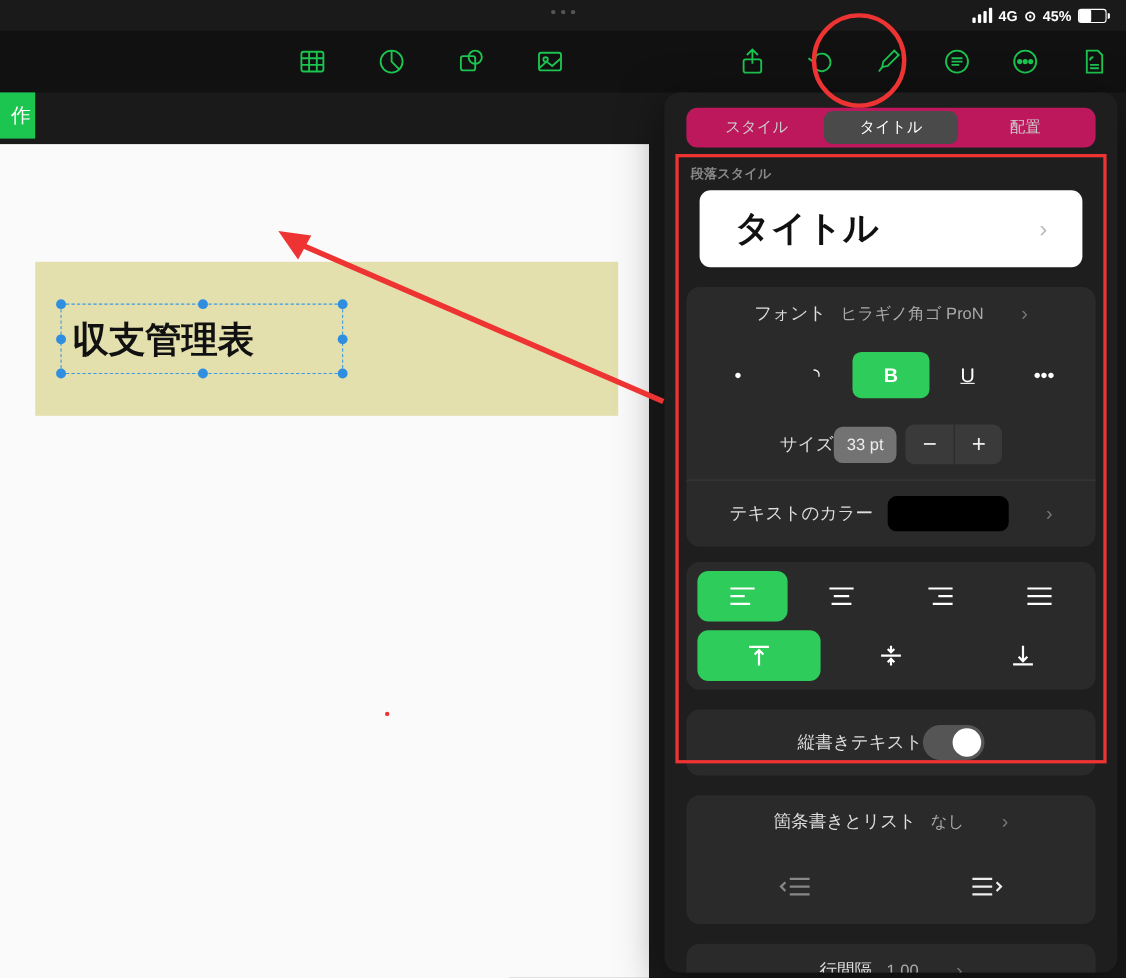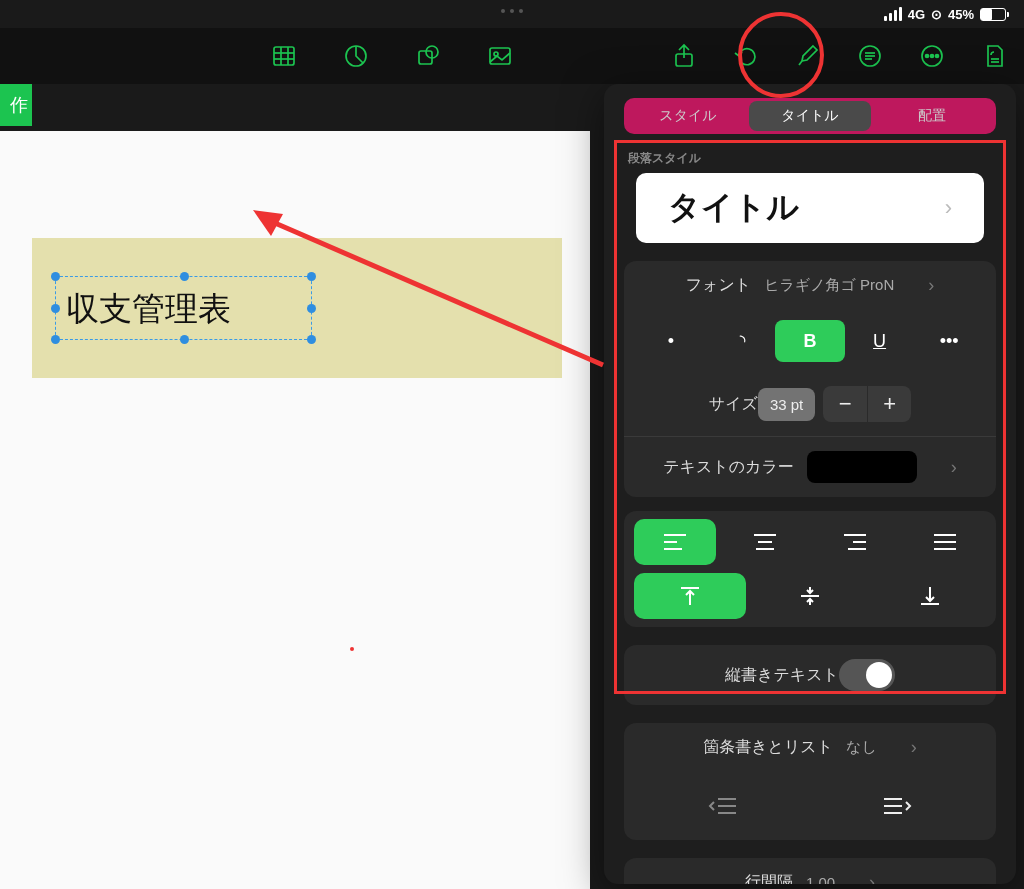--- a/index.html
+++ b/index.html
@@ -48,21 +48,21 @@
   }
   .cell-band {
     position:absolute; top:107px; left:32px; width:530px; height:140px;
     background:#e4e0ad;
   }
   .text-box {
     position:absolute; top:145px; left:55px; width:257px; height:64px;
     border:1.5px dashed #3a9be6;
   }
   .text-box .handle { position:absolute; width:9px; height:9px; background:#2f8ee0; border-radius:50%; }
-  .text-box .txt { font-size:33px; font-weight:400; color:#111; padding:10px 10px 0 10px; white-space:nowrap;}
+  .text-box .txt { font-size:33px; font-weight:700; color:#111; padding:10px 10px 0 10px; white-space:nowrap;}
   .arrow-line {
     position:absolute; top:210px; left:248px; width:360px; height:160px;
     pointer-events:none; z-index:40;
   }
   .red-dot { position:absolute; top:516px; left:350px; width:4px; height:4px; background:#e33; border-radius:50%; }
 
   .panel {
     position:absolute; top:84px; right:8px; width:412px; height:800px;
     background:#1e1e1e; border-radius:14px; color:#eee;
     box-shadow:0 10px 40px rgba(0,0,0,.5);

